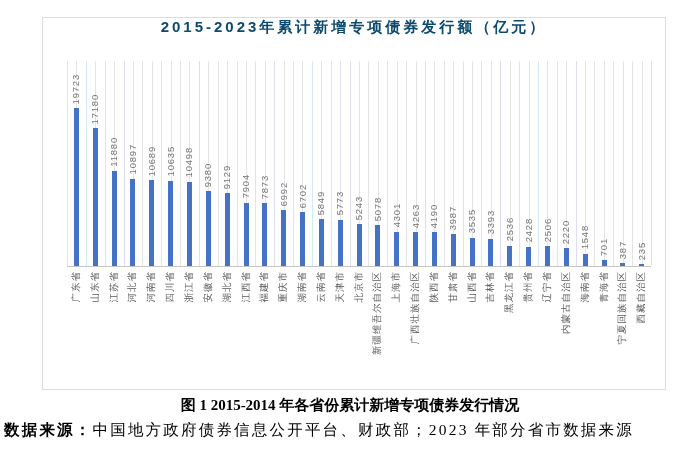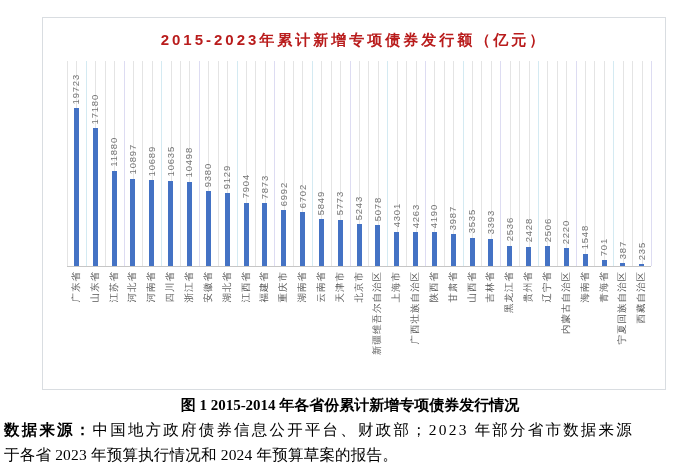--- a/index.html
+++ b/index.html
@@ -8,22 +8,22 @@
     position:relative;
     background:#ffffff;
     font-family:"Liberation Sans","DejaVu Sans",sans-serif;
     overflow:hidden;
   }
   .chart-box {
     position:absolute; left:42px; top:17px; width:624px; height:373px;
     background:#ffffff; border:1px solid #d9dde1;
   }
   .chart-title {
-    margin-top:13px; text-align:center;
-    font-size:15px; font-weight:bold; color:#b91c1c; letter-spacing:3px;
+    text-align:center;
+    font-size:15px; font-weight:bold; color:#0c4a6e; letter-spacing:3px;
   }
   .plot {
     position:absolute; left:24px; right:14px; top:43px; height:206px;
     border-bottom:1px solid #c6c6c6;
   }
   .gridlines { position:absolute; left:0; right:0; top:0; bottom:0; }
   .grid { position:absolute; top:0; bottom:0; width:1px; }
   .cols { position:absolute; left:0; right:0; top:0; bottom:0; display:flex; }
   .col { flex:1 1 0; position:relative; }
   .bar { position:absolute; left:50%; margin-left:-2.5px; bottom:0; width:5px; }
@@ -281,14 +281,13 @@
           <div class="vtext xlab" style="color: rgb(89, 89, 89);">西藏自治区</div>
         </div>
       </div>
   </div>
 </div>
 
 <div class="caption-title">图 1 2015-2014 年各省份累计新增专项债券发行情况</div>
 
 <div class="source">
   <div class="src-line1"><span class="lead">数据来源：</span><span>中国地方政府债券信息公开平台、财政部；2023 年部分省市数据来源</span></div>
-  <div class="src-line2">于各省 2023 年预算执行情况和 2024 年预算草案的报告。</div>
 </div>
 
 </body></html>

